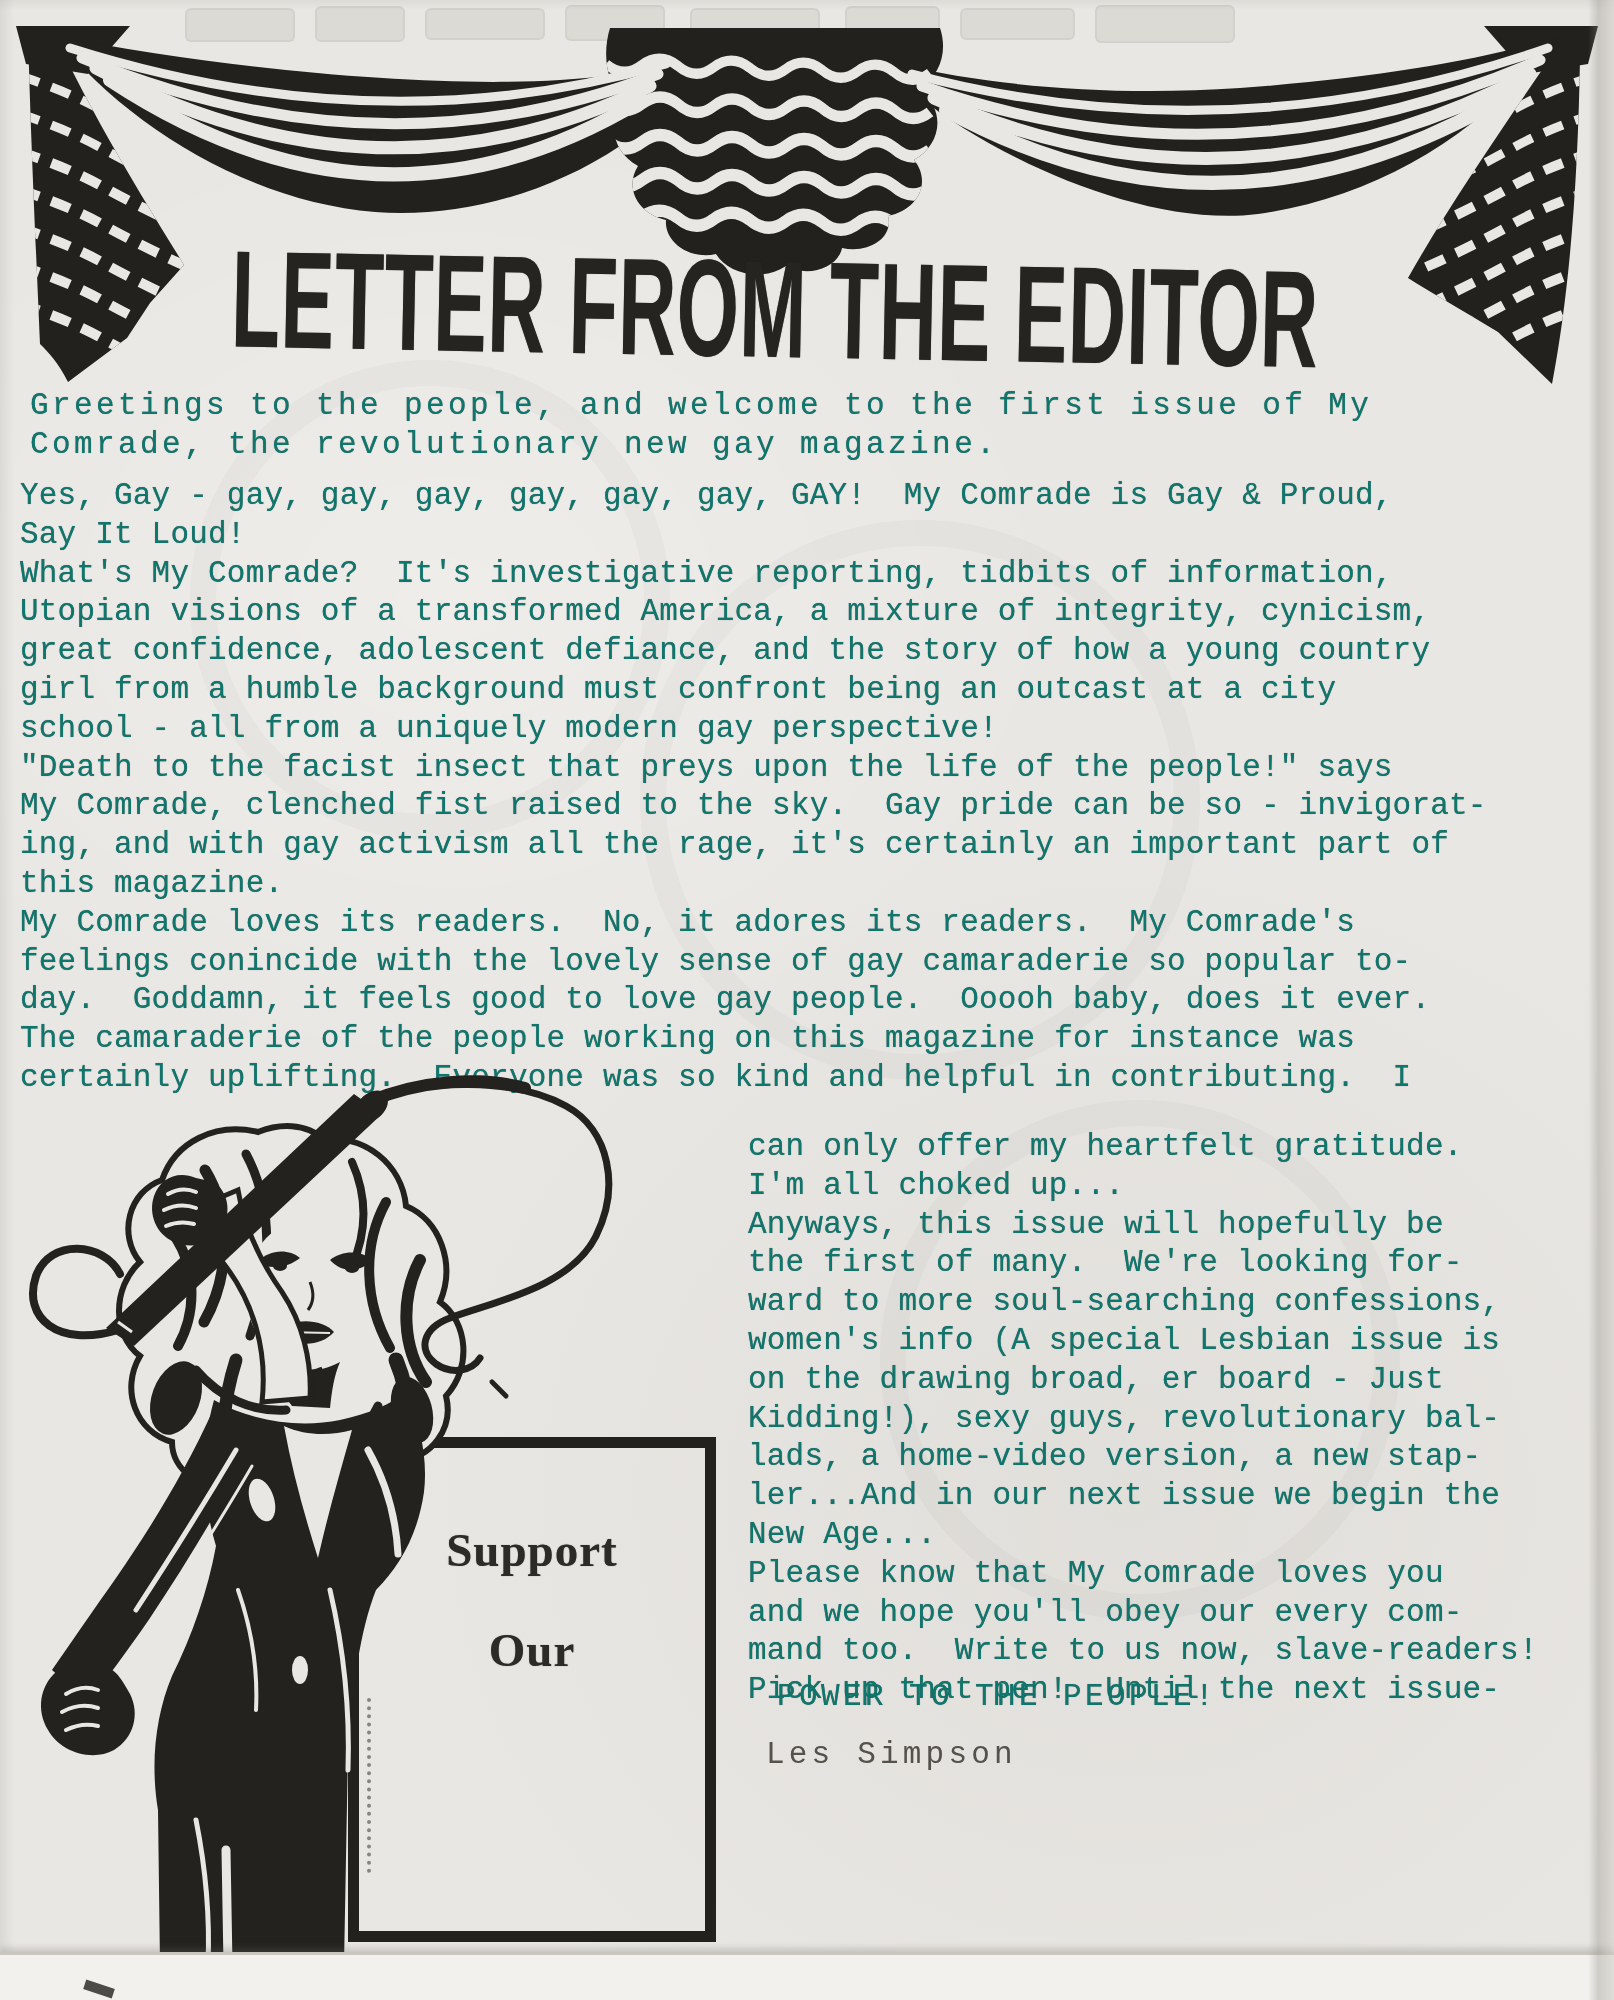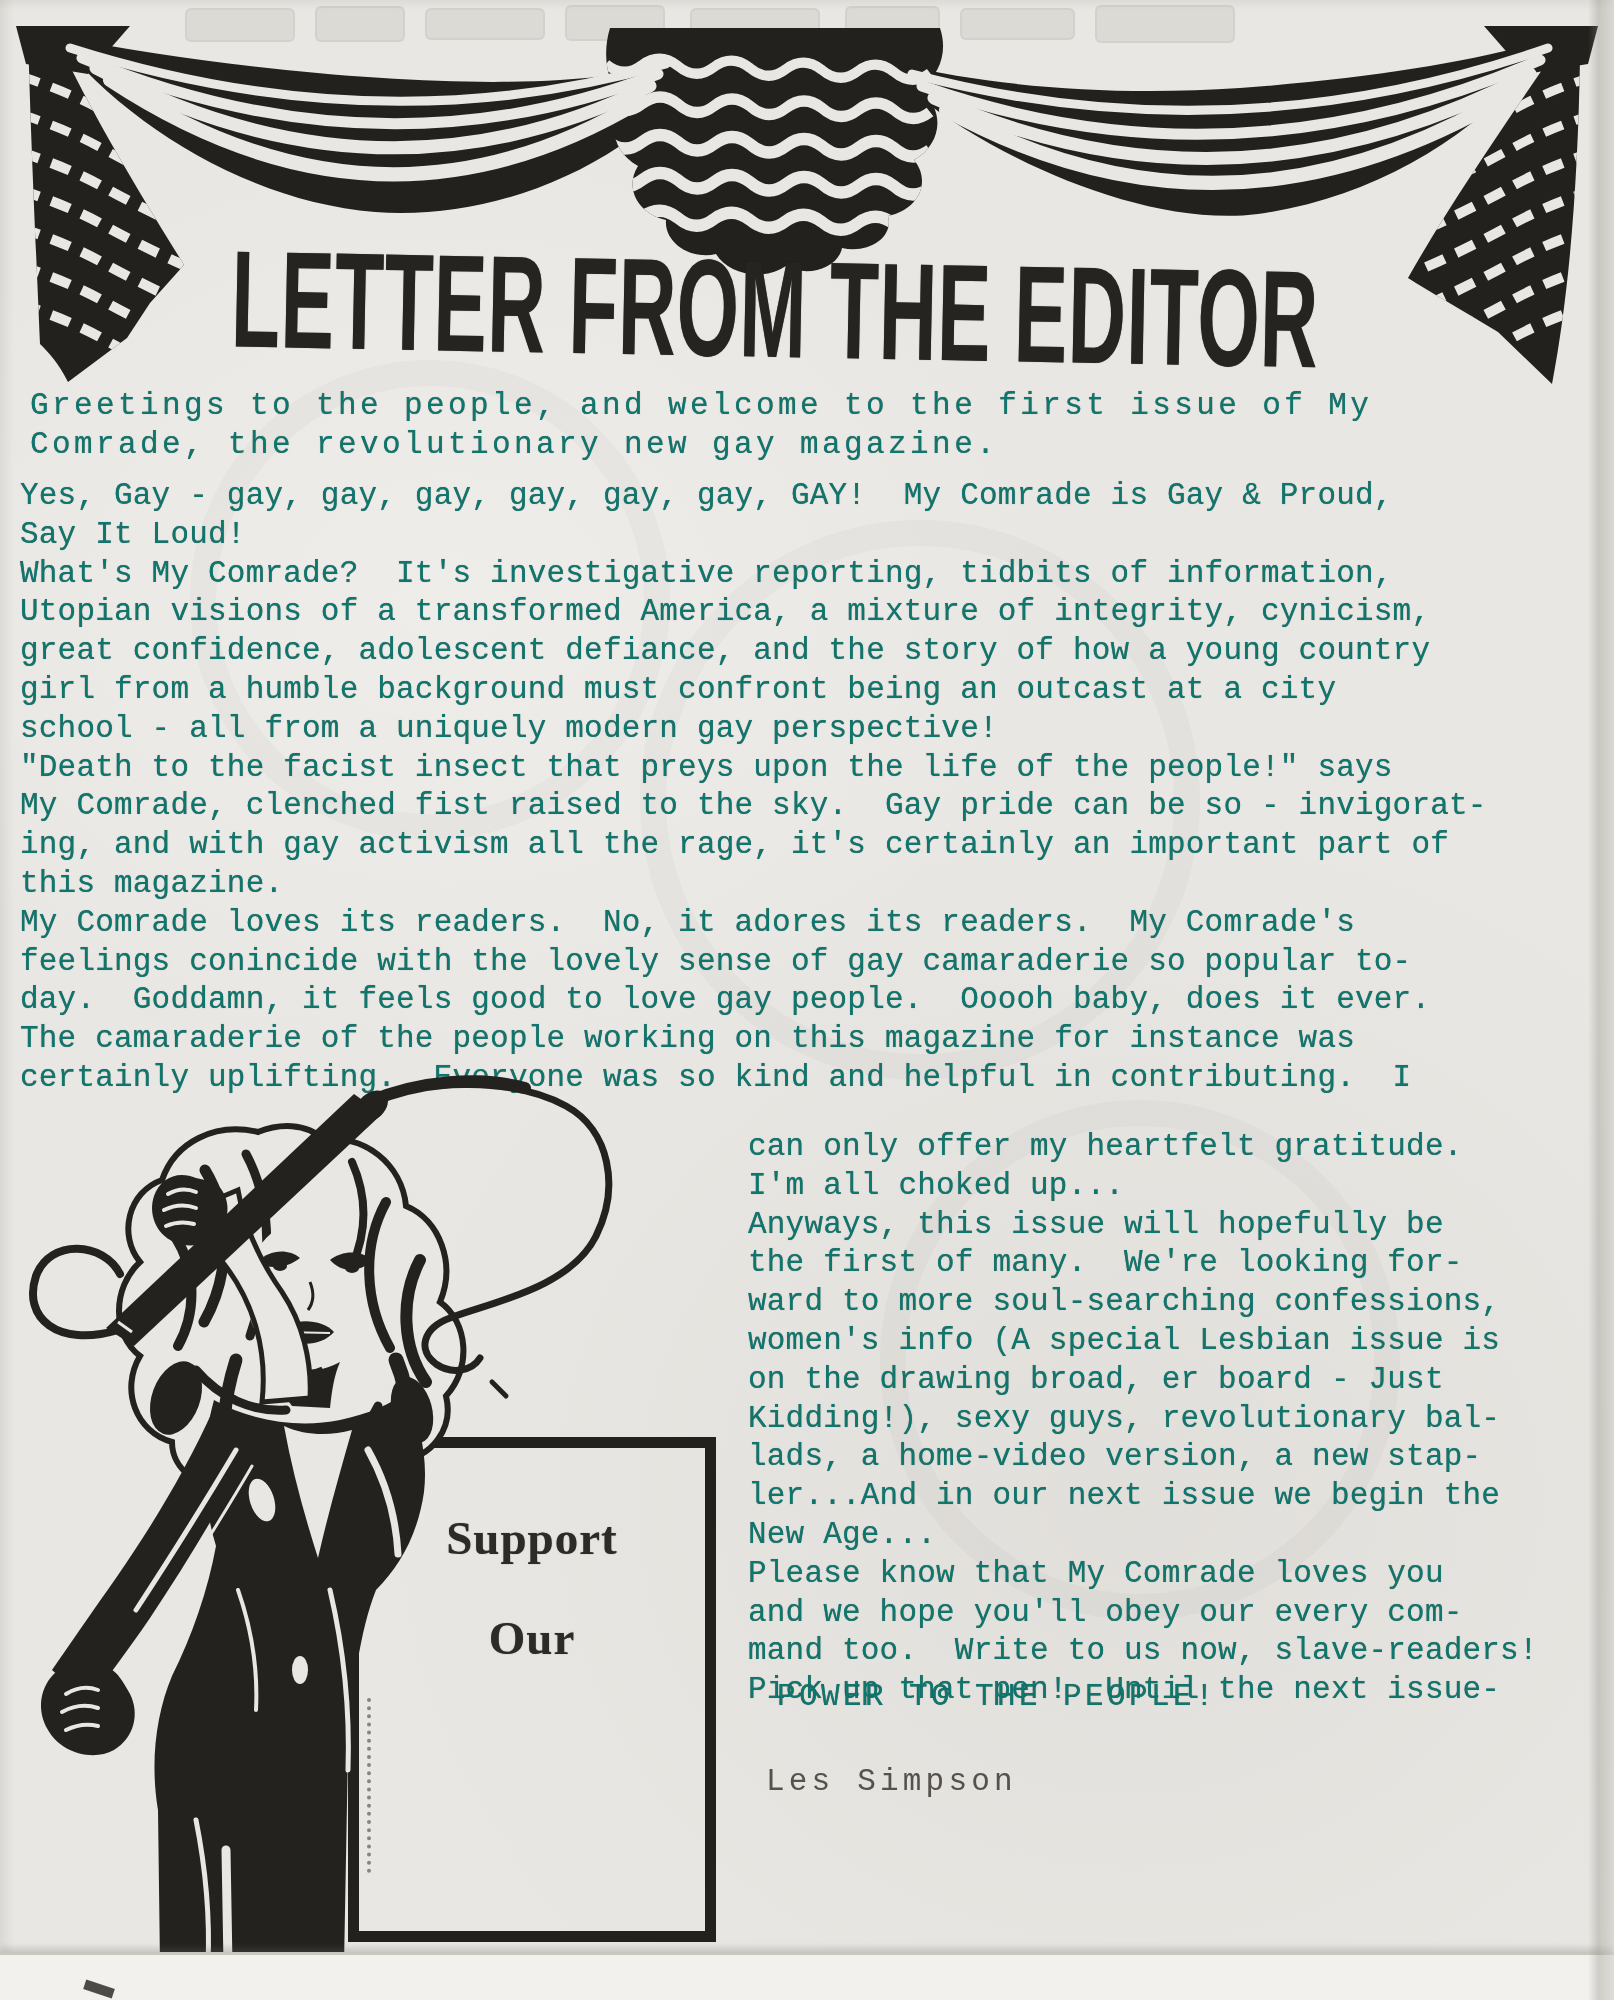--- a/index.html
+++ b/index.html
@@ -39,32 +39,32 @@
     font-family:"Liberation Mono", monospace;
     font-size:31px; line-height:38.8px; letter-spacing:0.2px;
     color:#0f766e; white-space:pre;
     text-shadow:0 0 0.7px rgba(52,50,45,.65);
   }
   .mono.wide { letter-spacing:3.4px; }
   .intro-block { left:30px; top:387px; }
   .main-block  { left:20px; top:477px; }
   .right-col   { left:748px; top:1128px; }
   .power-line  { left:755px; top:1678px; letter-spacing:3.4px; }
-  .signature   { left:766px; top:1736px; color:#55524c; letter-spacing:4.2px; text-shadow:none;margin-top:27px; }
+  .signature   { left:766px; top:1736px; color:#55524c; letter-spacing:4.2px; text-shadow:none; }
 
   .ad-box {
     position:absolute; z-index:3; left:348px; top:1437px;
     width:368px; height:505px;
     border:11px solid #22211d;
     background:transparent;
   }
   .ad-box .inner {
     position:relative; width:100%; height:100%;
     display:flex; flex-direction:column; align-items:center;
-    padding-top:40px;
+    padding-top:52px;
   }
   .ad-line {
     font-family:"Liberation Serif", serif; font-weight:bold;
     font-size:47px; color:#2d2b27; line-height:100px; height:100px;
     letter-spacing:1px; text-shadow:0 0 1px rgba(40,38,33,.5);
   }
   .ad-dots {
     position:absolute; left:8px; top:250px; height:175px; width:0;
     border-left:4px dotted rgba(55,52,46,.55);
   }

